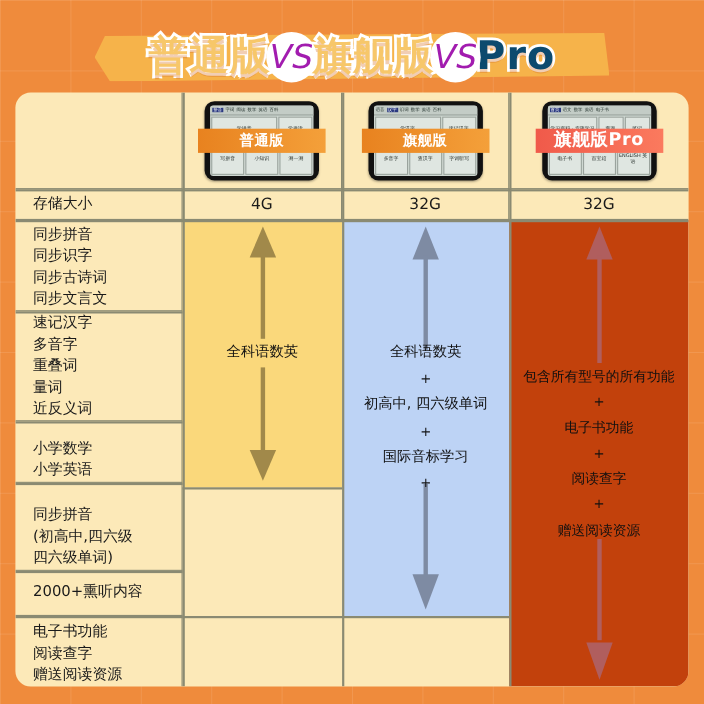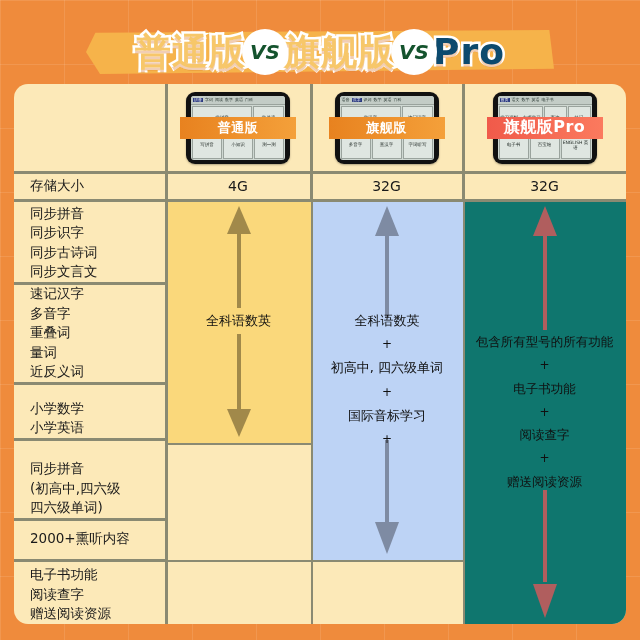--- a/index.html
+++ b/index.html
@@ -59,24 +59,24 @@
     line-height: 1;
   }
   .t-pro { color: #0c4a6e; }
   .vs-badge {
     width: 46px; height: 46px;
     background: #ffffff;
     border-radius: 50%;
     display: flex;
     align-items: center;
     justify-content: center;
-    font-size: 20px;
-    font-weight: bold;
+    font-size: 30px;
+    font-weight: normal;
     font-style: italic;
-    color: #14532d;
+    color: #a21caf;
     margin: 0 -4px;
     z-index: 3;
   }
 
   
   .panel {
     position: absolute;
     left: 14px; top: 84px;
     width: 612px; height: 540px;
     background: #fce9b8;
@@ -217,21 +217,21 @@
     position: absolute;
     z-index: 1;
     display: flex;
     flex-direction: column;
     align-items: center;
     justify-content: center;
     pointer-events: none;
   }
   .col-a { background: #fad87b; }
   .col-b { background: #bdd3f5; }
-  .col-c { background: #0f766e; }
+  .col-c { background: #c2410c; }
 
   .col-text {
     position: relative;
     z-index: 3;
     text-align: center;
     font-size: 13px;
     color: #101010;
     line-height: 1.9;
     width: 100%;
     padding: 0 4px;

